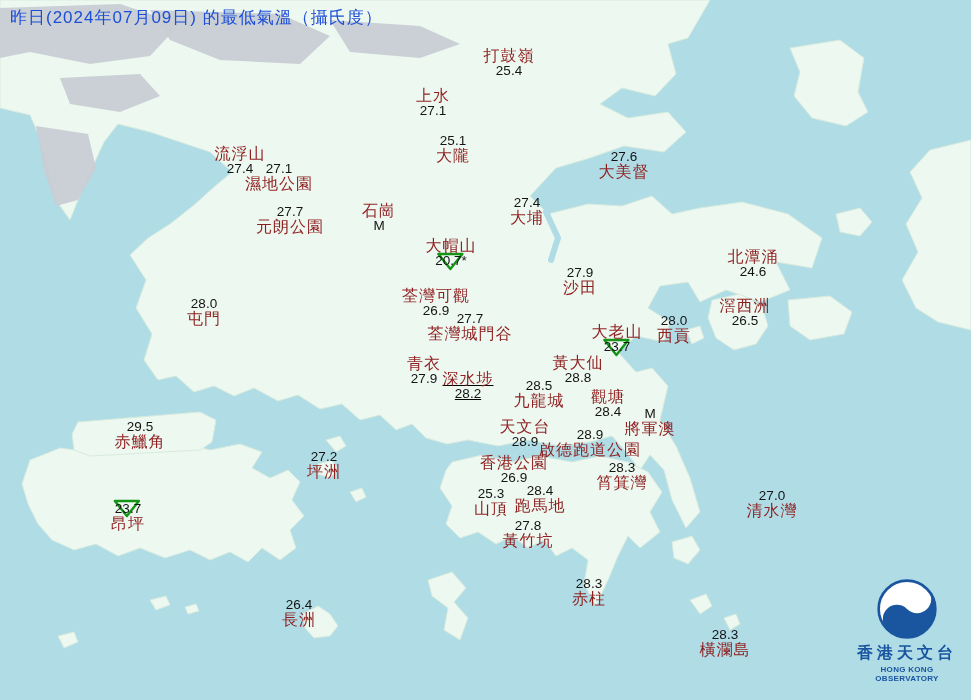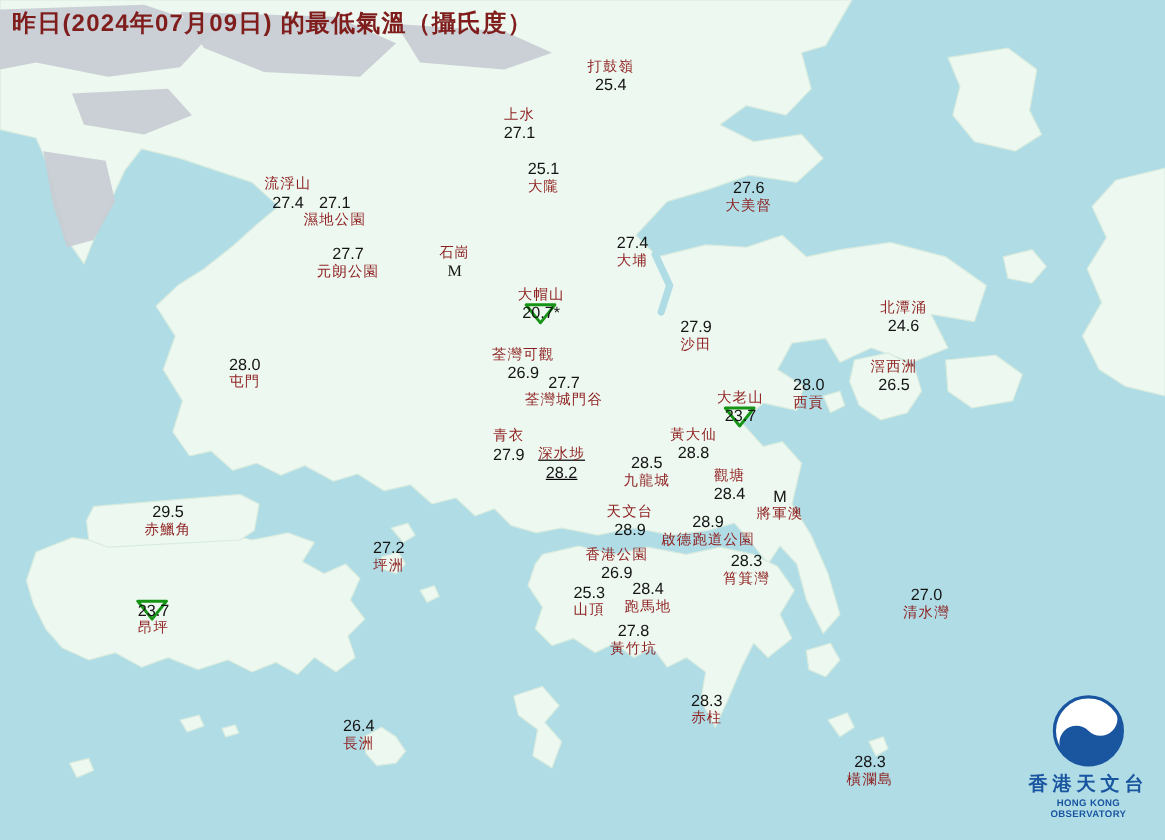--- a/index.html
+++ b/index.html
@@ -7,29 +7,29 @@
     position:relative;width:971px;height:700px;overflow:hidden;
     background:var(--water,#b0dce6);
     font-family:"Liberation Sans","DejaVu Sans",sans-serif;
   }
   .map-svg{position:absolute;left:0;top:0;}
   .land{fill:var(--land,#edf8f0);stroke:#d7ebde;stroke-width:1;stroke-linejoin:round;}
   .urban{fill:var(--urban,#c8cdd3);stroke:none;opacity:.95;}
   .channel{fill:none;stroke:var(--water,#b0dce6);stroke-width:6;stroke-linecap:round;}
   .map-title{
     position:absolute;left:10px;top:6px;
-    font-size:20px;font-weight:700;color:#7f1d1d;letter-spacing:1px;white-space:nowrap;
+    font-size:17px;font-weight:400;color:#1d4ed8;letter-spacing:1px;white-space:nowrap;
   }
   .station{
     position:absolute;transform:translateX(-50%);
     display:flex;flex-direction:column;align-items:center;
     line-height:15px;white-space:nowrap;
   }
   .station .value{font-size:13.5px;font-weight:400;color:var(--value-text,#141414);z-index:1;}
-  .station .name{font-size:12px;color:var(--station-name,#8e1f1f);letter-spacing:1px;z-index:1;text-align:right;}
+  .station .name{font-size:16px;color:var(--station-name,#8e1f1f);letter-spacing:1px;z-index:1;text-align:right;}
   .marker{position:absolute;left:50%;transform:translateX(-54%);z-index:0;}
   .logo{
     position:absolute;left:851px;top:578px;width:112px;text-align:center;
     color:var(--logo,#1a56a0);
   }
   .logo-badge{display:block;margin:0 auto;}
   .logo-cn{font-size:16px;font-weight:700;letter-spacing:4px;margin-top:3px;}
   .logo-en{font-size:8px;font-weight:700;letter-spacing:0.3px;margin-top:1px;}
 </style>
 </head>
@@ -122,21 +122,21 @@
         <span class="value">27.4</span>
       </div>
       <div class="station" style="left: 279px; top: 161px;">
         <span class="value">27.1</span>
         <span class="name">濕地公園</span>
       </div>
       <div class="station" style="left: 290px; top: 204px;">
         <span class="value">27.7</span>
         <span class="name">元朗公園</span>
       </div>
-      <div class="station" style="left: 379px; top: 203px; font-family: Liberation Serif, serif;">
+      <div class="station" style="left: 379px; top: 203px;">
         <span class="name">石崗</span>
         <span class="value">M</span>
       </div>
       <div class="station" style="left: 527px; top: 195px;">
         <span class="value">27.4</span>
         <span class="name">大埔</span>
       </div>
       <div class="station" style="left: 624px; top: 149px;">
         <span class="value">27.6</span>
         <span class="name">大美督</span>

